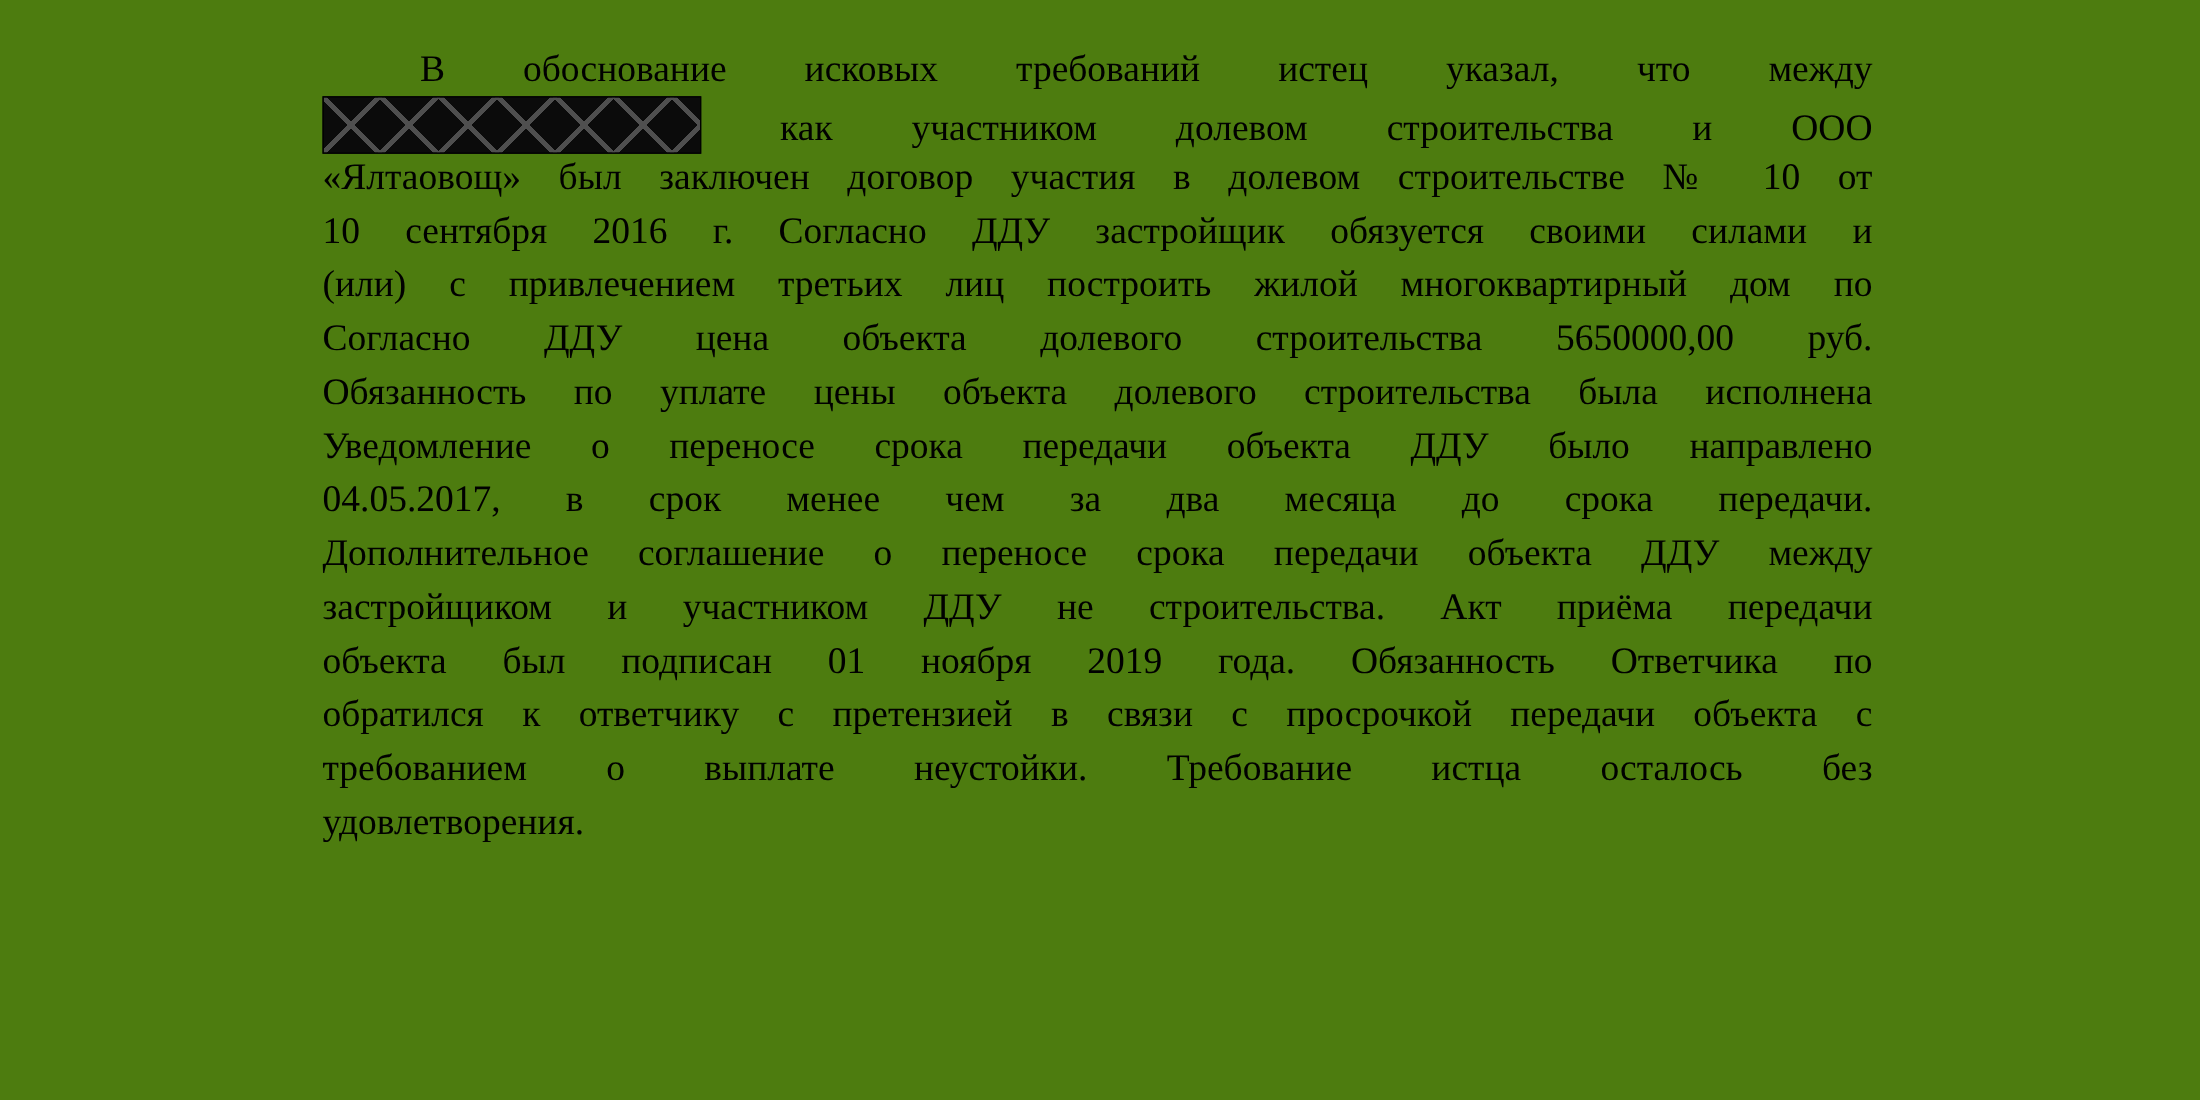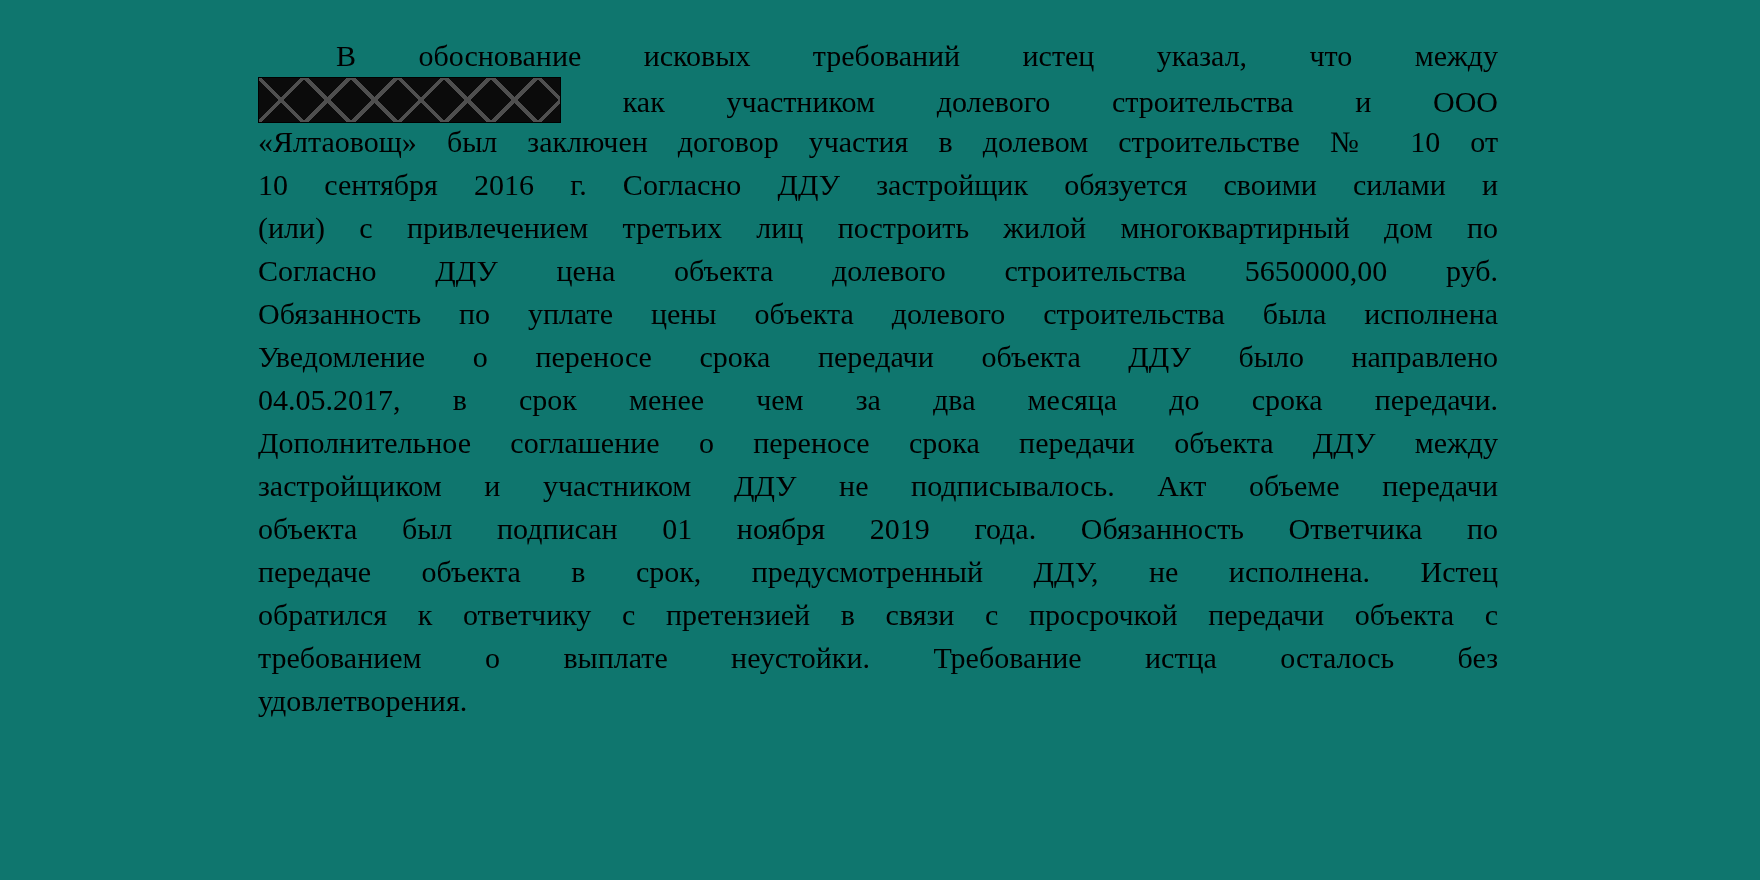--- a/index.html
+++ b/index.html
@@ -13,21 +13,21 @@
     position: relative;
     overflow: hidden;
     font-family: "Liberation Serif", "DejaVu Serif", serif;
   }
   .page {
     position: absolute;
     left: 0;
     top: 0;
     width: 1760px;
     height: 880px;
-    background: #0f766e;
+    background: #4d7c0f;
   }
   .text-block {
     position: absolute;
     left: 258px;
     top: 34px;
     width: 1240px;
     color: #000000;
     font-size: 30px;
     line-height: 43px;
   }
@@ -60,29 +60,28 @@
     border: 1px solid #000000;
     box-sizing: border-box;
   }
 </style>
 </head>
 <body>
 
 <div class="page">
   <div class="text-block" id="text-block">
       <div class="line indent"><span>В обоснование исковых требований истец указал, что между</span></div>
-      <div class="line"><span class="redaction"></span> <span>как участником долевого строительства и ООО</span></div>
+      <div class="line"><span class="redaction"></span> <span>как участником долевом строительства и ООО</span></div>
       <div class="line"><span>«Ялтаовощ» был заключен договор участия в долевом строительстве № 10 от</span></div>
       <div class="line"><span>10 сентября 2016 г. Согласно ДДУ застройщик обязуется своими силами и</span></div>
       <div class="line"><span>(или) с привлечением третьих лиц построить жилой многоквартирный дом по</span></div>
       <div class="line"><span>Согласно ДДУ цена объекта долевого строительства 5650000,00 руб.</span></div>
       <div class="line"><span>Обязанность по уплате цены объекта долевого строительства была исполнена</span></div>
       <div class="line"><span>Уведомление о переносе срока передачи объекта ДДУ было направлено</span></div>
       <div class="line"><span>04.05.2017, в срок менее чем за два месяца до срока передачи.</span></div>
       <div class="line"><span>Дополнительное соглашение о переносе срока передачи объекта ДДУ между</span></div>
-      <div class="line"><span>застройщиком и участником ДДУ не подписывалось. Акт объеме передачи</span></div>
+      <div class="line"><span>застройщиком и участником ДДУ не строительства. Акт приёма передачи</span></div>
       <div class="line"><span>объекта был подписан 01 ноября 2019 года. Обязанность Ответчика по</span></div>
-      <div class="line"><span>передаче объекта в срок, предусмотренный ДДУ, не исполнена. Истец</span></div>
       <div class="line"><span>обратился к ответчику с претензией в связи с просрочкой передачи объекта с</span></div>
       <div class="line"><span>требованием о выплате неустойки. Требование истца осталось без</span></div>
       <div class="line align-left"><span>удовлетворения.</span></div>
     </div>
 </div>
 
 </body></html>

